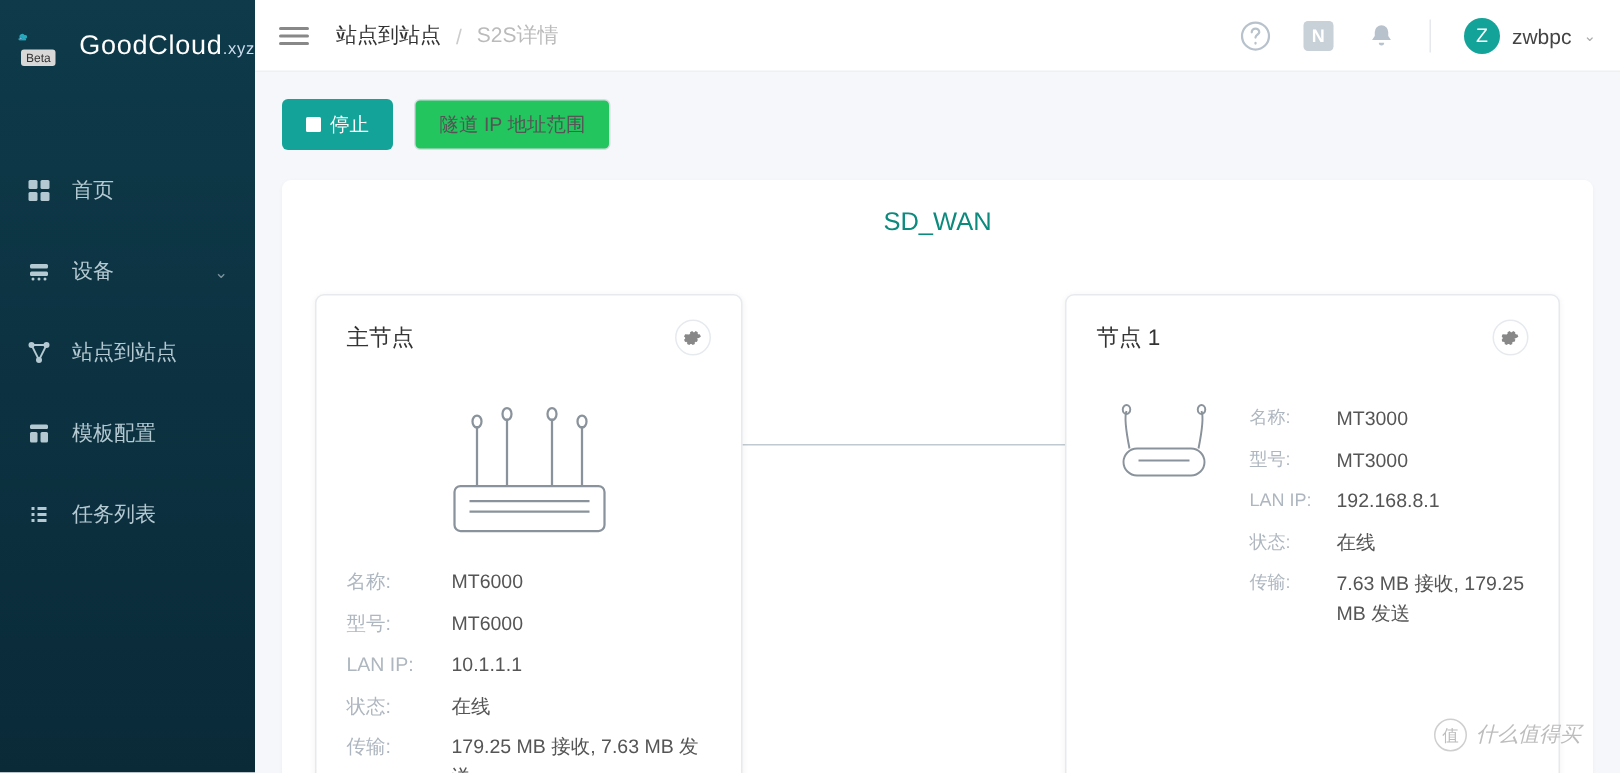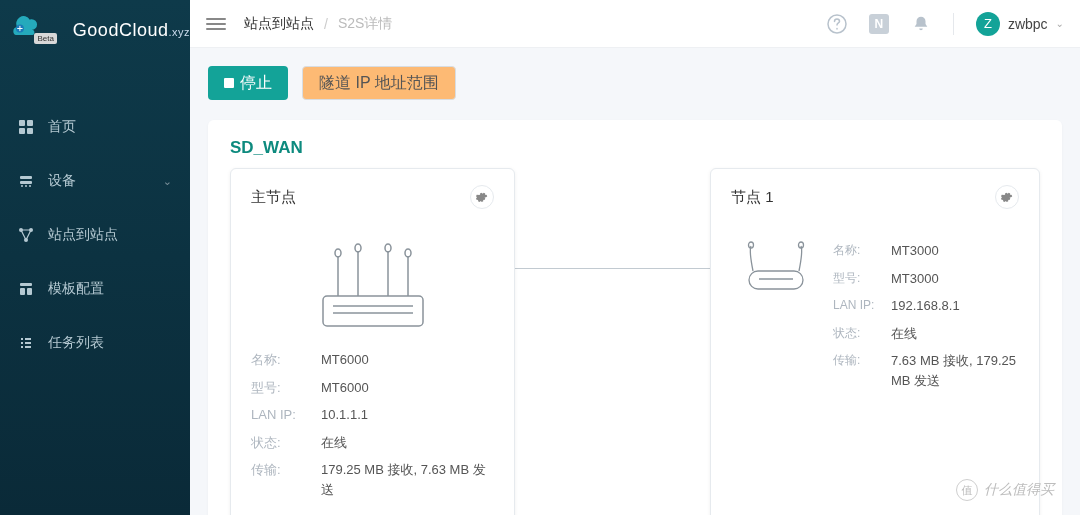--- a/index.html
+++ b/index.html
@@ -7,21 +7,21 @@
       font-family: -apple-system, BlinkMacSystemFont, "Segoe UI", "Microsoft YaHei", sans-serif;
       background: #f5f7fa;
       width: 1080px;
       height: 515px;
       overflow: hidden;
       font-size: 14px;
       color: #333;
     }
     .app { display: flex; width: 100%; height: 100%; }
     .sidebar {
-      width: 190px;
+      width: 170px;
       background: linear-gradient(180deg, #0e3a4a 0%, #0a2a38 100%);
       color: #a8bcc6;
       display: flex;
       flex-direction: column;
       flex-shrink: 0;
     }
     .logo-area {
       height: 60px;
       display: flex;
       align-items: center;
@@ -110,40 +110,41 @@
       display: flex; align-items: center; justify-content: center;
       font-size: 13px; font-weight: 500;
     }
     .username { font-size: 14px; color: #444; }
     .user-chevron { font-size: 10px; color: #aaa; }
     .content { flex: 1; padding: 18px; overflow: auto; position: relative; }
     .btn-row { display: flex; gap: 14px; margin-bottom: 20px; }
     .btn {
       height: 34px; padding: 0 16px; border-radius: 4px;
       display: flex; align-items: center; gap: 6px;
-      font-size: 16px; cursor: pointer; border: none;
+      font-size: 13px; cursor: pointer; border: none;
     }
     .btn-primary { background: #13a398; color: #fff; }
     .btn-primary .stop-sq {
       width: 10px; height: 10px; background: #fff; border-radius: 1px;
     }
     .btn-outline {
-      background: #fdba74; color: #555; border: 1px solid #d8dde2;
+      background: #22c55e; color: #555; border: 1px solid #d8dde2;
     }
     .panel {
       background: #fff;
       border-radius: 6px;
       padding: 18px 22px;
       box-shadow: 0 1px 3px rgba(0,0,0,0.04);
     }
     .panel-title {
       color: #0d8a7e;
       font-size: 17px;
-      font-weight: 700;
-      margin-bottom: 10px;
+      font-weight: 400;
+      margin-bottom: 38px;
+      text-align: center;
     }
     .nodes-wrap { display: flex; align-items: stretch; position: relative; }
     .node-card {
       background: #fff;
       border: 1px solid #e6eaee;
       border-radius: 6px;
       box-shadow: 0 1px 4px rgba(0,0,0,0.06);
       padding: 16px 20px;
       width: 290px;
       flex-shrink: 0;

